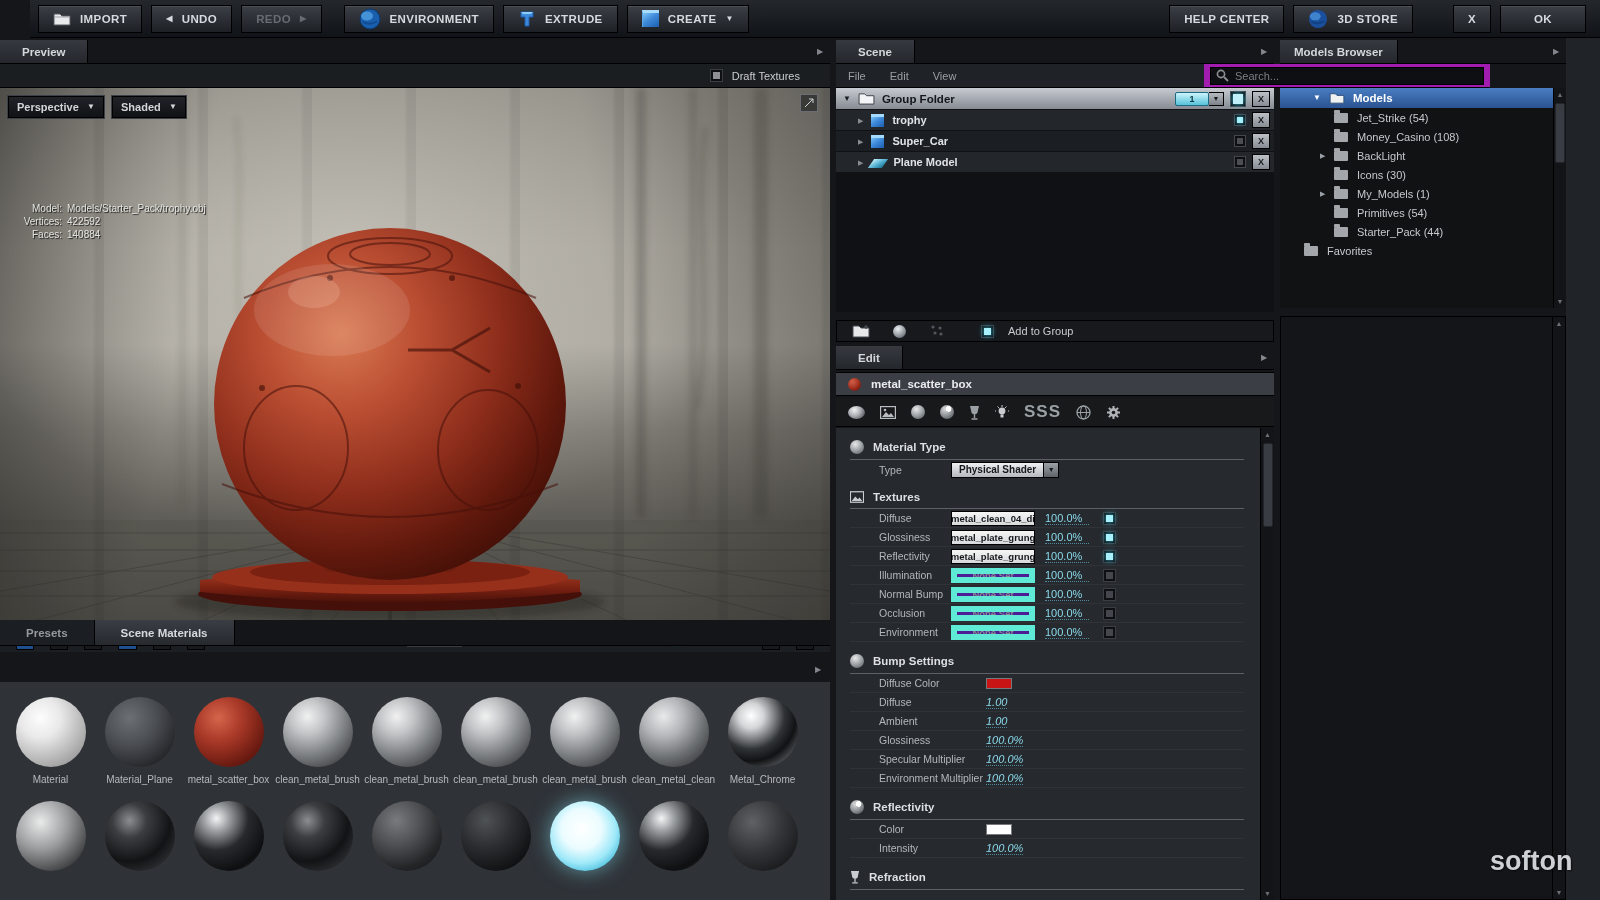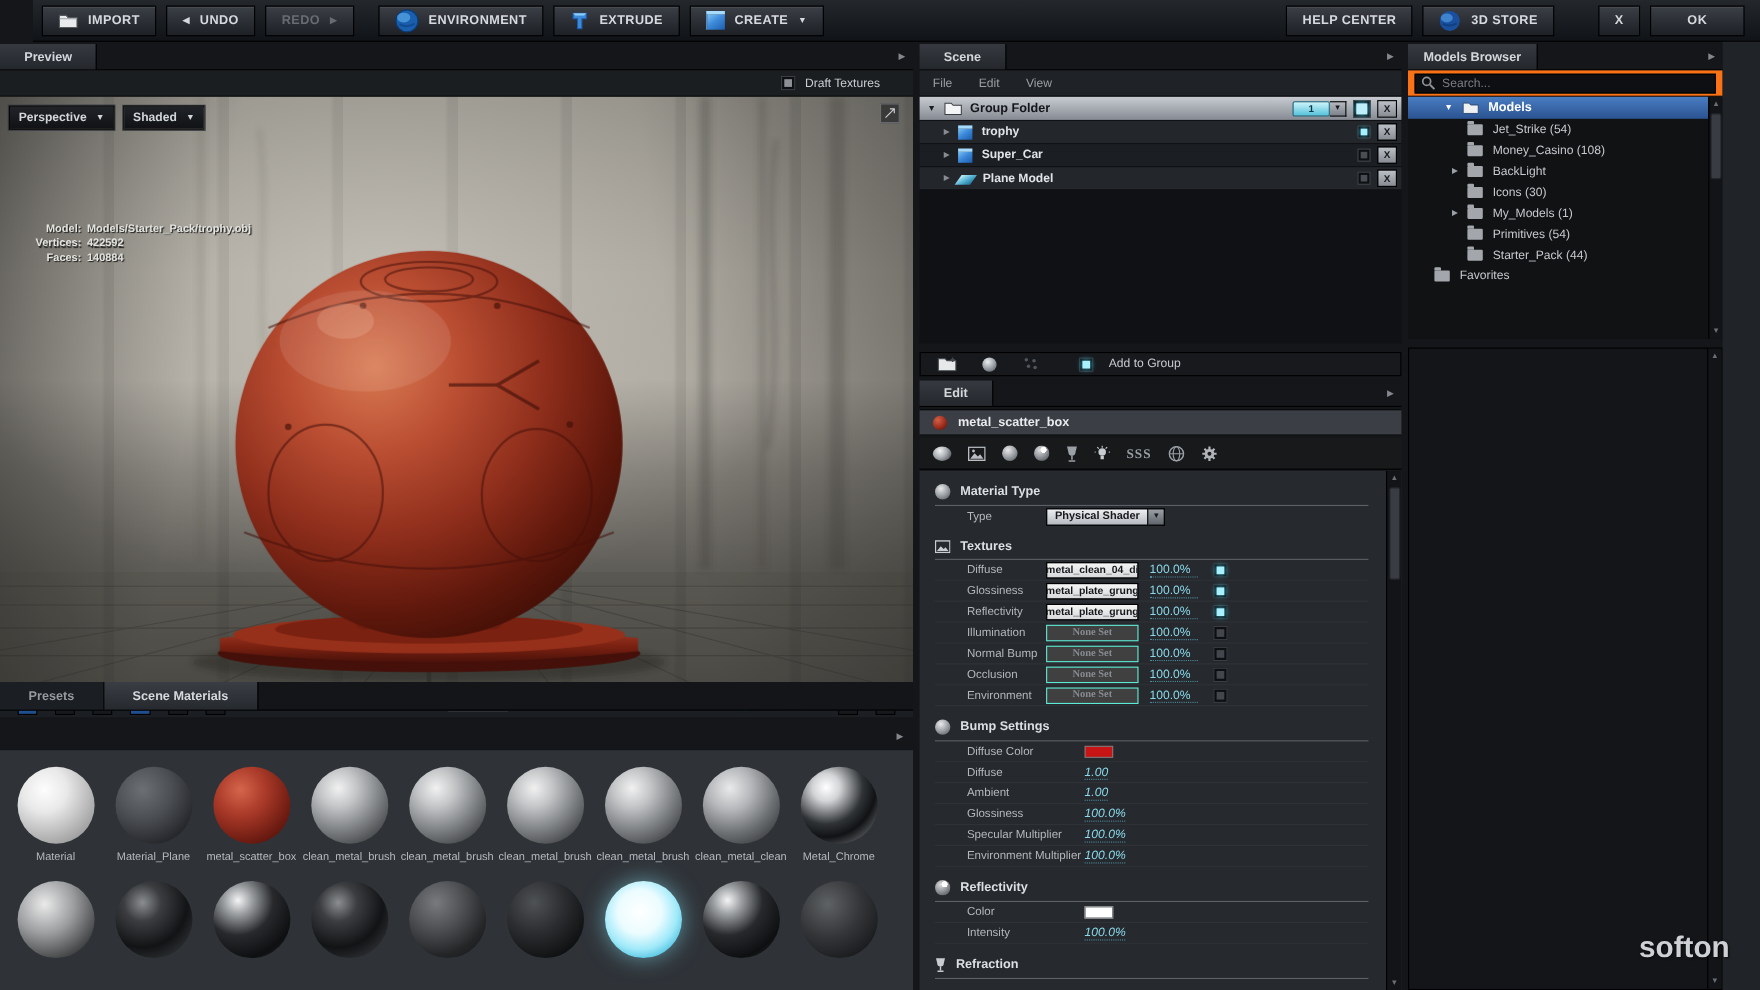--- a/index.html
+++ b/index.html
@@ -22,21 +22,21 @@
   #pv-tabbar{left:0;top:40px;width:830px;}
   #pv-subbar{left:0;top:64px;width:830px;height:24px;background:#1b1e21;border-bottom:1px solid #000;display:flex;align-items:center;justify-content:flex-end;padding-right:30px;gap:9px;color:#c9ccd0;}
   #viewport{left:0;top:88px;width:830px;height:534px;overflow:hidden;background:
     radial-gradient(ellipse at 42% 30%, rgba(255,252,242,.30), rgba(255,252,242,0) 58%),
     linear-gradient(100deg, rgba(26,26,24,.55) 0%, rgba(26,26,24,0) 24%),
     linear-gradient(262deg, rgba(26,26,24,.38) 0%, rgba(26,26,24,0) 28%),
     repeating-linear-gradient(90deg, rgba(30,30,28,0) 0 92px, rgba(30,30,28,.10) 96px 104px),
     linear-gradient(180deg,#908d85 0%,#a7a39a 30%,#aba79e 48%,#807d76 64%,#605e58 80%,#4f4d48 100%); padding-left: 18px;}
   #vp-svg{position:absolute;left:0;top:0;}
   .vp-dd{position:absolute;height:22px;background:linear-gradient(#202328,#101215);border:1px solid #000;box-shadow:0 0 0 1px #3c4046;display:flex;align-items:center;justify-content:space-between;color:#d2d5d9;font-weight:bold;padding:0 8px;cursor:pointer;}
-  #vp-info{position:absolute;left:16px;top:114px;font-size:10px;font-weight:bold;color:#e3e3e0;text-shadow:1px 1px 1px #1a1a18;line-height:13px;}
+  #vp-info{position:absolute;left:4px;top:114px;font-size:10px;font-weight:normal;color:#e3e3e0;text-shadow:1px 1px 1px #1a1a18;line-height:13px;}
   #vp-info .lab{display:inline-block;width:58px;text-align:right;margin-right:5px;}
   #vp-expand{position:absolute;right:12px;top:6px;width:18px;height:18px;border:1px solid #6a6d72;background:rgba(18,20,24,.55);display:flex;align-items:center;justify-content:center;cursor:pointer;}
   #vp-toolbar{left:0;top:622px;width:830px;height:30px;background:#1b1e22;border-top:1px solid #000;display:flex;align-items:center;padding:0 16px;gap:16px;}
   .vbtn{width:31px;height:24px;background:#17191d;border:1px solid #000;display:flex;align-items:center;justify-content:center;cursor:pointer;color:#d8dbdf;}
   .vbtn.on{background:linear-gradient(#3a76c0,#1d4c8a);}
   .vp-dd2{width:86px;height:18px;background:#101215;border:1px solid #3a3e44;display:flex;align-items:center;justify-content:space-between;padding:0 7px;font-weight:bold;color:#cfd3d7;margin-left:186px;cursor:pointer;}
   .cyanlink{color:#8ad9ea;border-bottom:1px dotted #4e8b9c;line-height:12px;cursor:pointer;}
   .chk{width:13px;height:13px;background:#0d0f12;border:1px solid #3a3e44;display:flex;align-items:center;justify-content:center;cursor:pointer;}
   .chk .in{width:7px;height:7px;background:#43474d;}
   .chk.on .in{background:#a9f0fd;box-shadow:0 0 6px #3ed2ef;}
@@ -94,47 +94,47 @@
   
   #ed-tabbar{left:836px;top:346px;width:438px;}
   #ed-matrow{left:836px;top:372px;width:438px;height:24px;background:#3b3f45;border-top:1px solid #000;border-bottom:1px solid #000;display:flex;align-items:center;gap:10px;padding-left:12px;}
   #ed-matrow .swb{width:13px;height:13px;border-radius:50%;background:radial-gradient(circle at 35% 30%,#d26048,#9c2c1c 55%,#4e0f07);}
   #ed-matrow .mname{font-weight:bold;font-size:11.5px;color:#e9ebee;}
   #ed-icons{left:836px;top:398px;width:438px;height:29px;background:#17191b;border-bottom:1px solid #000;display:flex;align-items:center;gap:15px;padding-left:12px;color:#9aa0a6;}
   .ei{display:flex;align-items:center;justify-content:center;cursor:pointer;}
   .ei-sph{width:17px;height:13px;border-radius:50%;background:radial-gradient(circle at 38% 30%,#f3f3f3,#a9adb2 45%,#5b5f64 80%,#35383c);}
   .ei-sph2{width:14px;height:14px;border-radius:50%;background:radial-gradient(circle at 38% 30%,#e9e9e9,#9ba0a5 50%,#4b4f54);}
   .ei-sph3{width:14px;height:14px;border-radius:50%;background:radial-gradient(circle at 62% 28%,#fff 0 20%,transparent 22%),radial-gradient(circle at 38% 30%,#dcdcdc,#8f9398 50%,#404449);}
-  .ei-sss{font-size:12px;font-weight:bold;letter-spacing:1px;color:#9aa0a6;font-family:Liberation Serif, serif;}
+  .ei-sss{font-size:17px;font-weight:bold;letter-spacing:1px;color:#9aa0a6;}
   #ed-props{left:836px;top:428px;width:438px;height:472px;background:#26292e;overflow:hidden;}
   .sec{margin:12px 30px 0 14px;}
   .sec-head{display:flex;align-items:center;gap:9px;font-size:11.5px;font-weight:bold;color:#dcdfe3;}
   .sec-rule{height:1px;background:#5d6167;margin-top:5px;}
   .prop-row{height:19px;display:flex;align-items:center;padding-left:29px;border-bottom:1px solid rgba(255,255,255,.045);}
   .plabel{width:72px;font-size:10.5px;color:#b3b7bc;}
   .plabel.wide{width:107px;}
   .dd-main{height:16px;background:linear-gradient(#eef0f2,#b5b9bf);border:1px solid #000;font-size:10px;font-weight:bold;color:#16181b;display:flex;align-items:center;justify-content:center;padding:0 7px;cursor:pointer;}
   .dd-caret{width:15px;height:16px;background:linear-gradient(#9ca1a7,#5f646b);border:1px solid #000;border-left:none;color:#16181b;font-size:7px;display:flex;align-items:center;justify-content:center;cursor:pointer;}
   .map-btn{width:84px;height:15px;font-size:9.5px;font-weight:bold;display:flex;align-items:center;justify-content:center;border:1px solid #000;overflow:hidden;white-space:nowrap;cursor:pointer;}
   .map-btn.set{background:linear-gradient(#f5f5f5,#d7d9db);color:#15171a;}
-  .map-btn.unset{background:#404040;color:#878b91;border:1px solid #5eead4;font-family:Liberation Serif, serif;}
+  .map-btn.unset{background:#4c1d95;color:#878b91;border:6px solid #5eead4;}
   .t-amount{margin-left:10px;width:44px;}
   .t-chk{margin-left:14px;}
   .swatch{width:26px;height:11px;border:1px solid #75787c;display:none;}
   .swatch.sw-red{display:block;background:#c81414;}
   .swatch.sw-white{display:block;background:#ffffff;}
   .basic-ctrl{display:flex;align-items:center;margin-left:0;font-style:italic;}
   
   .scroll{position:absolute;right:0;top:0;bottom:0;width:14px;background:#121417;border-left:1px solid #000;display:flex;flex-direction:column;align-items:center;}
   .scr-arr{height:13px;display:flex;align-items:center;justify-content:center;color:#6b6f75;font-size:7px;width:100%;cursor:pointer;}
   .scr-thumb{width:10px;height:84px;background:#393d43;border:1px solid #222529;border-radius:2px;margin-top:2px;cursor:pointer;}
   .scr-fill{flex:1;}
   
   #mb-tabbar{left:1280px;top:40px;width:286px;}
-  #mb-search{left:1280px;top:64px;width:286px;height:24px;background:#f97316;border-bottom:1px solid #000;display:flex;align-items:center;padding:0 6px;justify-content:center;}
+  #mb-search{left:1204px;top:64px;width:286px;height:24px;background:#a21caf;border-bottom:1px solid #000;display:flex;align-items:center;padding:0 6px;justify-content:center;}
   #mb-search input{flex:1;height:18px;background:#0d0f12;border:1px solid #000;color:#c6c9cd;font-size:11px;font-family:"Liberation Sans",sans-serif;padding:0 6px 0 24px;outline:none;}
   #mb-search input::placeholder{color:#7a7e84;}
   #mb-search .mag{position:absolute;left:12px;}
   #mb-tree{left:1280px;top:88px;width:286px;height:220px;background:#101214;}
   .mb-root{height:20px;display:flex;align-items:center;background:linear-gradient(#4a7dc2,#2a5391);padding-left:33px;gap:8px;cursor:pointer;margin-right:13px;}
   .mb-root .rlabel{font-weight:bold;font-size:11.5px;color:#fff;}
   .mbrow{height:19px;display:flex;align-items:center;padding-left:40px;cursor:pointer;}
   .mb-arr{width:14px;color:#9aa0a6;font-size:7px;visibility:hidden;}
   .mb-arr.arrow{visibility:visible;}
   .mb-folder{width:14px;height:10px;background:#a3a7ac;border-radius:1px;position:relative;margin-right:9px;}

